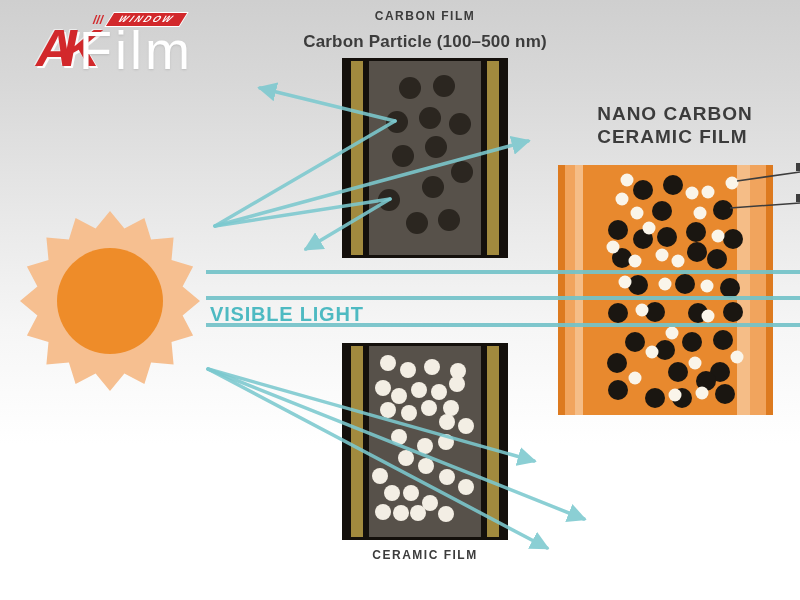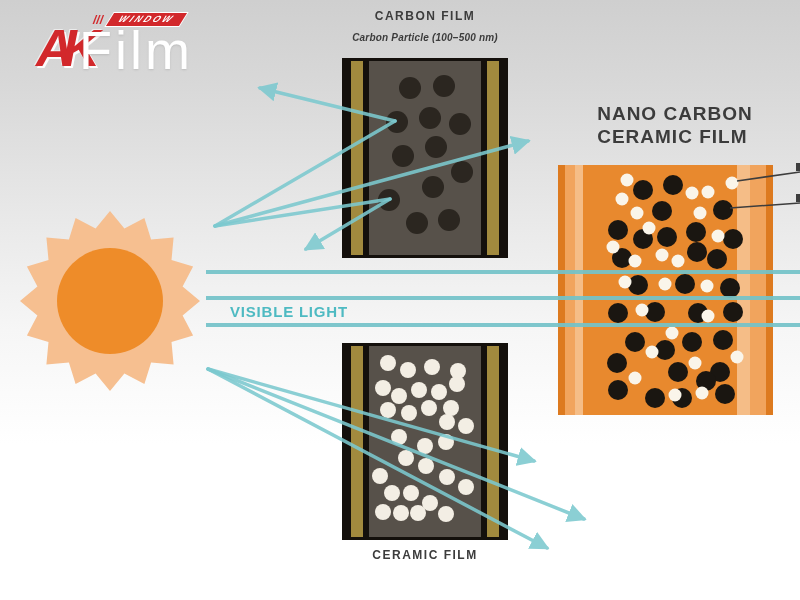--- a/index.html
+++ b/index.html
@@ -2,28 +2,28 @@
 <html><head>
 <meta charset="utf-8">
 <style>
   html,body{margin:0;padding:0;background:#888;}
   #app{position:relative;width:800px;height:600px;overflow:hidden;
        background:linear-gradient(180deg,#cfcfcf 0%,#d8d8d8 14%,#e7e7e7 34%,#f6f6f6 55%,#ffffff 74%,#ffffff 100%);
        font-family:"Liberation Sans",sans-serif;}
   #diagram{position:absolute;left:0;top:0;width:800px;height:600px;}
   .t{position:absolute;font-weight:bold;color:#3c3c3c;white-space:nowrap;}
   .title{font-size:12px;letter-spacing:1.5px;transform:translateX(-50%);}
-  .subtitle{font-size:10px;letter-spacing:.2px;transform:translateX(-50%);font-style:italic;}
+  .subtitle{font-size:17px;letter-spacing:.2px;transform:translateX(-50%);}
   #carbon-title{left:425px;top:9px;}
   #carbon-sub{left:425px;top:32px;}
   #nano-title{left:675px;top:102px;transform:translateX(-50%);font-size:19px;letter-spacing:1px;
               text-align:left;line-height:23px;}
   #ceramic-title{left:425px;top:548px;}
   #ceramic-sub{left:425px;top:571px;}
-  #visible-light{left:210px;top:303px;font-size:15px;letter-spacing:.8px;color:#4ebac2;margin-left:20px;}
+  #visible-light{left:210px;top:303px;font-size:20px;letter-spacing:.8px;color:#4ebac2;}
   
   #logo{position:absolute;left:36px;top:6px;width:170px;height:62px;}
   #logo-ak{position:absolute;left:0;top:-4px;font-style:italic;font-weight:900;font-size:52px;
            color:#d2282b;letter-spacing:-11px;
            text-shadow:2px 2px 0 rgba(255,255,255,.9),-1px -1px 0 rgba(255,255,255,.55);margin-top:16px;}
   #logo-slashes{position:absolute;left:57px;top:7px;font-style:italic;font-weight:900;font-size:12px;color:#d2282b;}
   #logo-banner{position:absolute;left:74px;top:7px;height:13px;background:#d2282b;
                transform:skewX(-32deg);padding:0 9px;box-shadow:0 0 0 1px #fff;}
   #logo-window{display:block;font-style:italic;font-weight:bold;font-size:9px;line-height:13px;
                color:#ffffff;letter-spacing:2.5px;}

